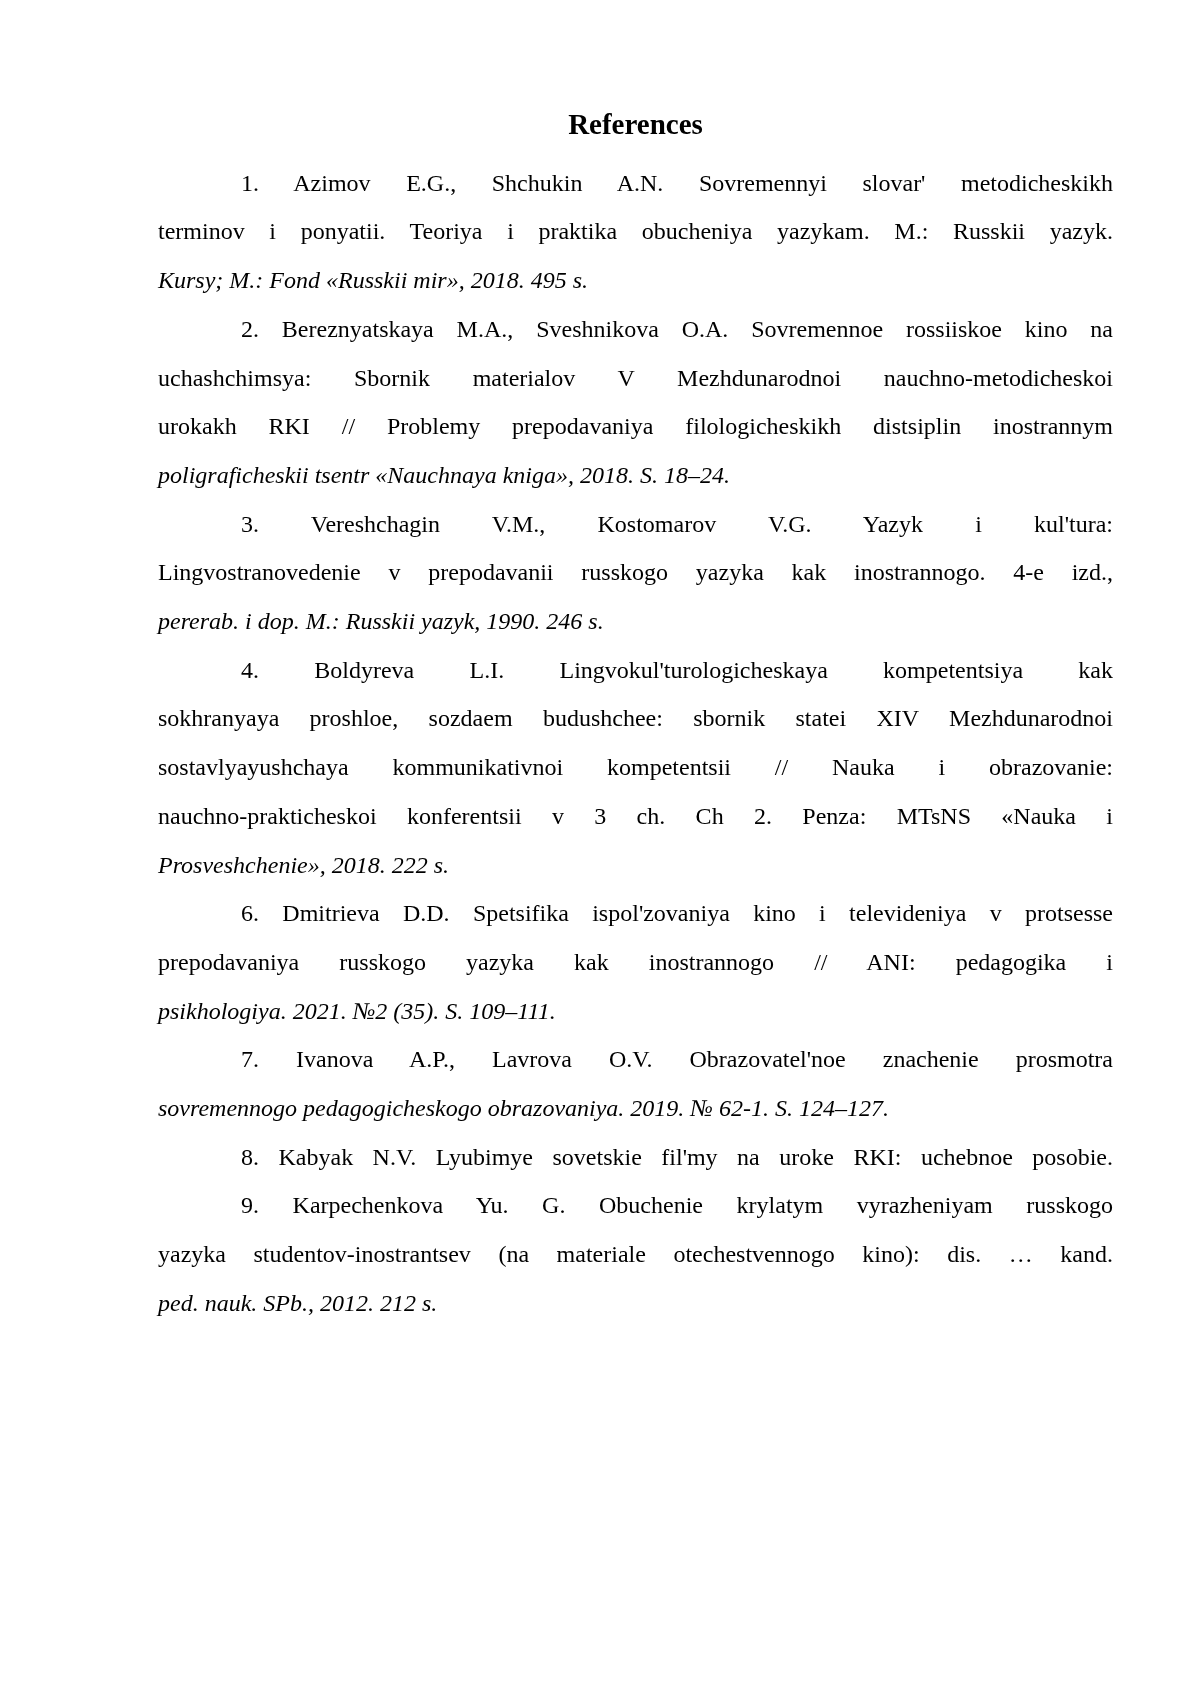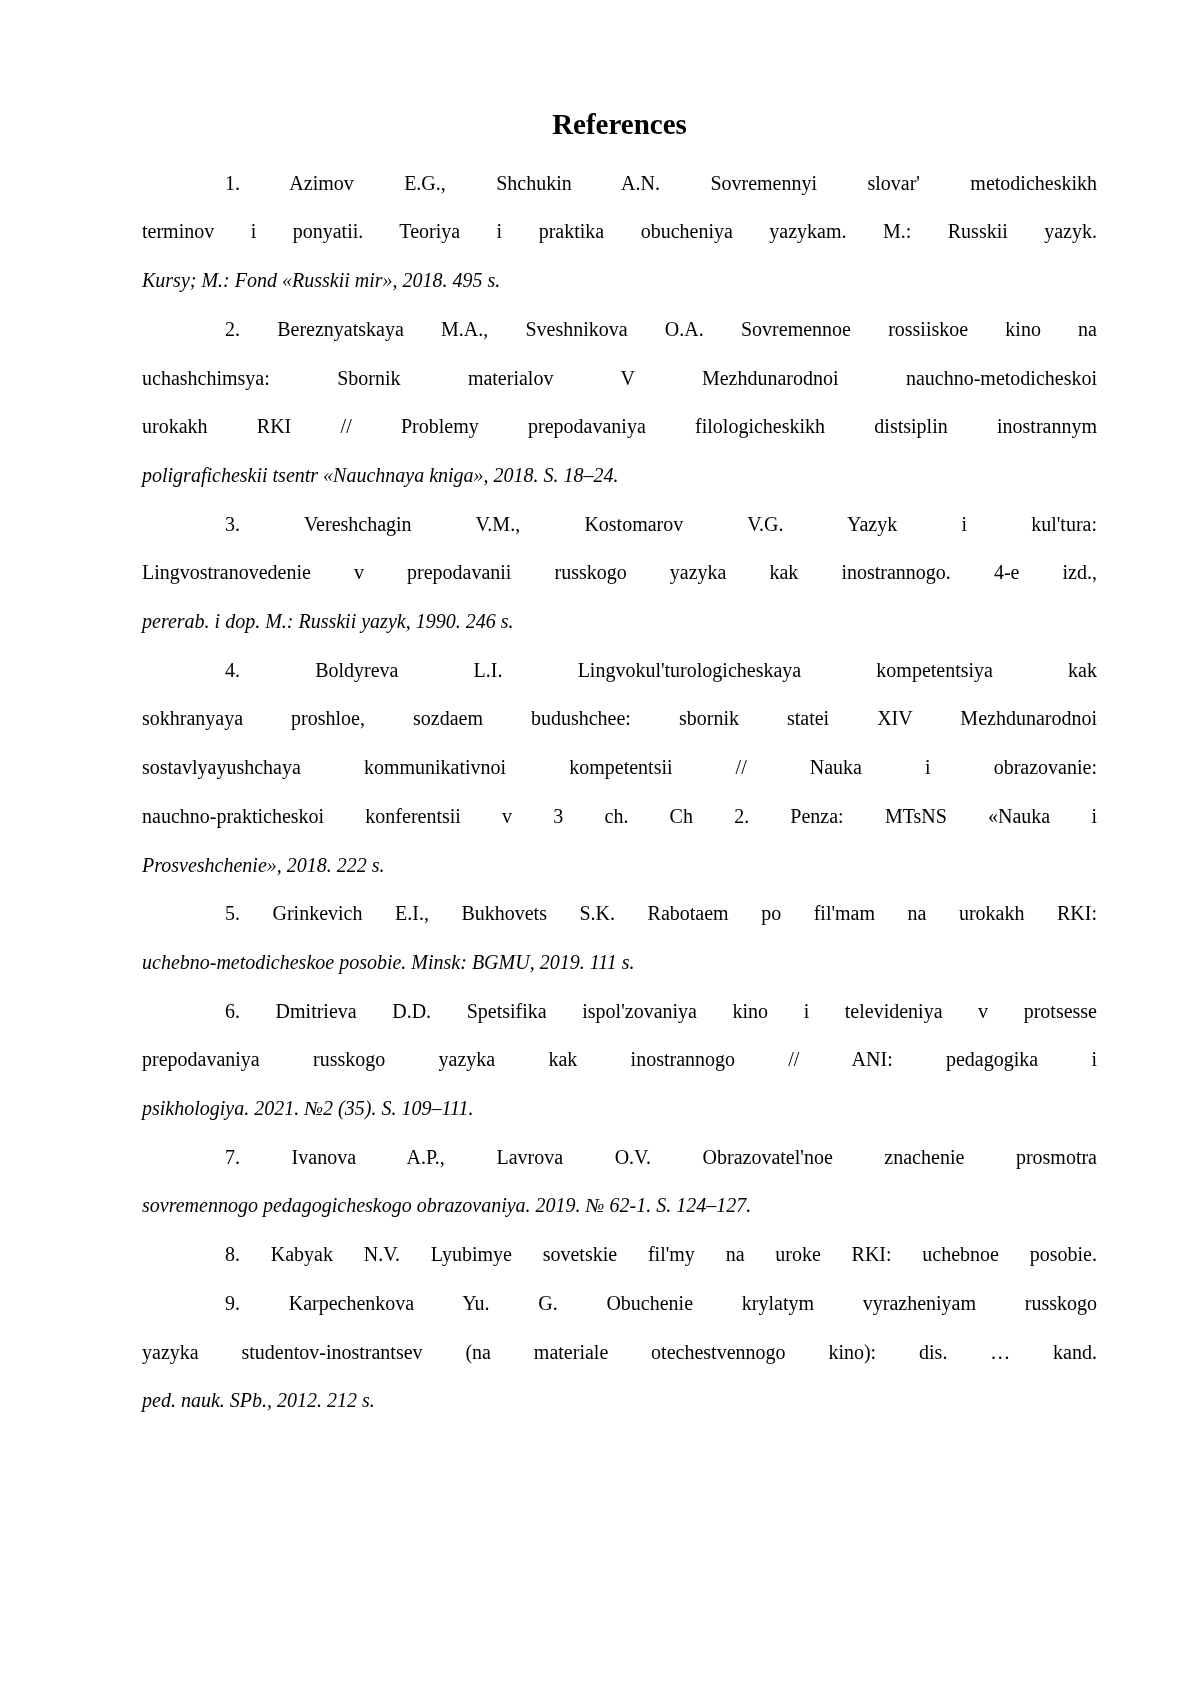--- a/index.html
+++ b/index.html
@@ -10,36 +10,36 @@
   body {
     width: 1200px;
     height: 1697px;
     position: relative;
     font-family: "Liberation Serif", serif;
     color: #000000;
     overflow: hidden;
   }
   .page {
     position: absolute;
-    left: 142px;
+    left: 158px;
     top: 100px;
     width: 955px;
   }
   .doc-title {
     font-size: 29px;
     font-weight: bold;
     line-height: 48.7px;
     text-align: center;
     margin: 0 0 10px 0;
   }
   .entry {
     margin: 0;
   }
   .line {
-    font-size: 20px;
+    font-size: 24px;
     line-height: 48.7px;
     text-align: justify;
     text-align-last: justify;
     white-space: normal;
     word-spacing: normal;
   }
   .line.last {
     text-align-last: left;
     font-style: italic;
   }
@@ -70,24 +70,20 @@
         <div class="line last">pererab. i dop. M.: Russkii yazyk, 1990. 246 s.</div>
       </div>
       <div class="entry">
         <div class="line first">4. Boldyreva L.I. Lingvokul'turologicheskaya kompetentsiya kak</div>
         <div class="line">sokhranyaya proshloe, sozdaem budushchee: sbornik statei XIV Mezhdunarodnoi</div>
         <div class="line">sostavlyayushchaya kommunikativnoi kompetentsii // Nauka i obrazovanie:</div>
         <div class="line">nauchno-prakticheskoi konferentsii v 3 ch. Ch 2. Penza: MTsNS «Nauka i</div>
         <div class="line last">Prosveshchenie», 2018. 222 s.</div>
       </div>
       <div class="entry">
-        <div class="line first">5. Grinkevich E.I., Bukhovets S.K. Rabotaem po fil'mam na urokakh RKI:</div>
-        <div class="line last">uchebno-metodicheskoe posobie. Minsk: BGMU, 2019. 111 s.</div>
-      </div>
-      <div class="entry">
         <div class="line first">6. Dmitrieva D.D. Spetsifika ispol'zovaniya kino i televideniya v protsesse</div>
         <div class="line">prepodavaniya russkogo yazyka kak inostrannogo // ANI: pedagogika i</div>
         <div class="line last">psikhologiya. 2021. №2 (35). S. 109–111.</div>
       </div>
       <div class="entry">
         <div class="line first">7. Ivanova A.P., Lavrova O.V. Obrazovatel'noe znachenie prosmotra</div>
         <div class="line last">sovremennogo pedagogicheskogo obrazovaniya. 2019. № 62-1. S. 124–127.</div>
       </div>
       <div class="entry">
         <div class="line first">8. Kabyak N.V. Lyubimye sovetskie fil'my na uroke RKI: uchebnoe posobie.</div>

